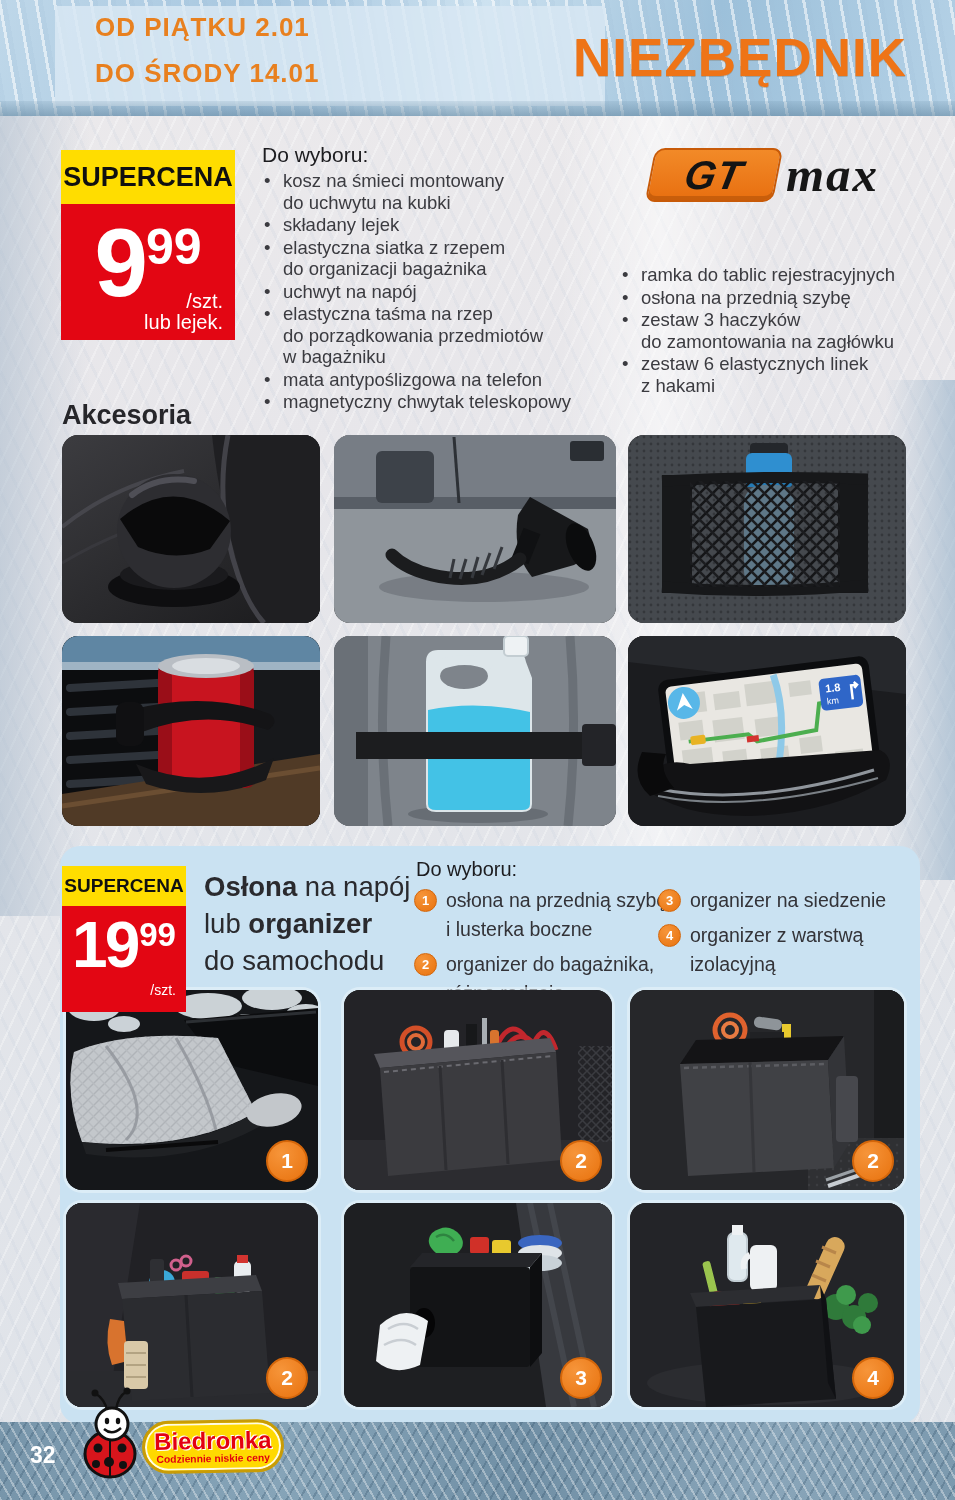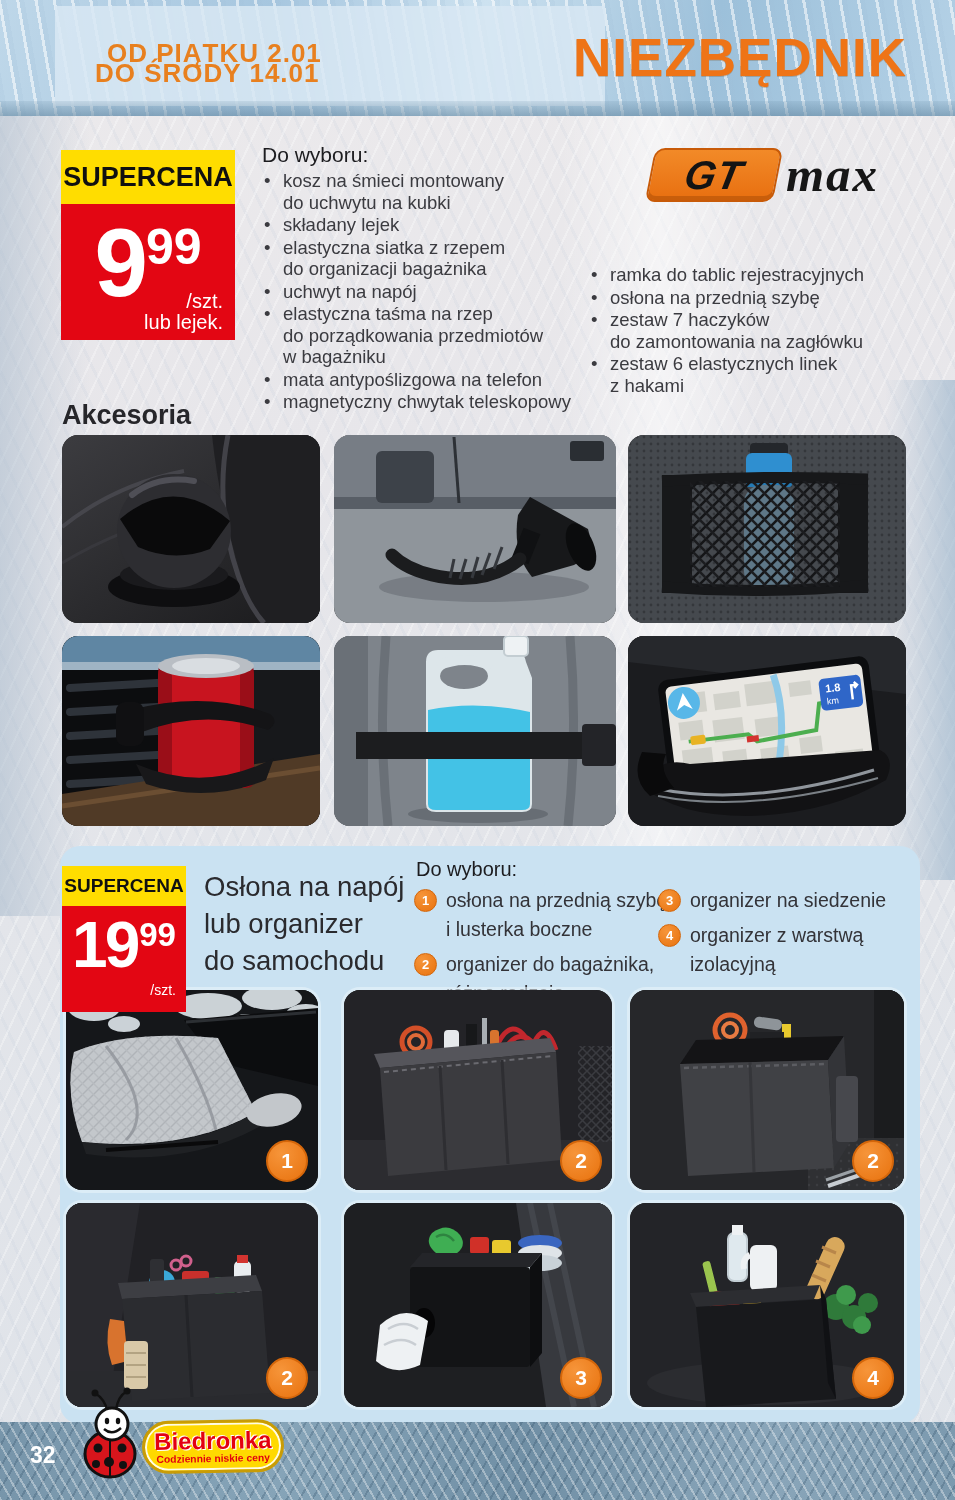--- a/index.html
+++ b/index.html
@@ -24,21 +24,21 @@
   .banner{position:absolute;left:0;top:0;width:955px;height:116px;z-index:1;
     background:linear-gradient(100deg,#bed7e9 0%,#a6c6df 28%,#cde2f0 50%,#9cc0da 74%,#b4d1e6 100%);}
   .banner::before{content:"";position:absolute;inset:0;
     background:repeating-linear-gradient(80deg,rgba(255,255,255,.55) 0 3px,rgba(160,190,215,.18) 3px 8px,rgba(255,255,255,0) 8px 18px);}
   .banner::after{content:"";position:absolute;left:0;bottom:0;width:100%;height:15px;
     background:linear-gradient(180deg,rgba(98,134,160,.15),rgba(98,134,160,.6));}
   .date-panel{position:absolute;left:55px;top:6px;width:550px;height:100px;
     background:rgba(216,232,243,.85);}
   .date-line{position:absolute;left:95px;color:#e8801f;font-weight:800;font-size:26px;
     letter-spacing:1px;z-index:2;}
-  .date-line.l1{top:38px;margin-left:12px;}
+  .date-line.l1{top:12px;}
   .date-line.l2{top:58px;}
   .main-title{position:absolute;top:27px;right:48px;color:#ee7417;font-weight:800;
     font-size:53px;letter-spacing:1px;z-index:2;text-shadow:0 1px 0 rgba(120,60,0,.25);}
 
   
   .sc-badge{position:absolute;background:#e30613;color:#fff;z-index:3;}
   .sc1{left:61px;top:150px;width:174px;height:190px;}
   .sc2{left:62px;top:866px;width:124px;height:146px;}
   .sc-top{position:absolute;left:0;top:0;width:100%;background:#ffdd00;color:#101010;
     display:flex;align-items:center;justify-content:center;font-weight:900;}
@@ -61,21 +61,21 @@
   .title1{position:absolute;left:62px;top:354px;font-size:27px;font-weight:800;
     color:#26262a;line-height:34px;white-space:pre-line;z-index:2;margin-top:44px;}
   .opts-heading{position:absolute;font-weight:400;color:#1c1c1f;z-index:2;}
   .oh1{left:262px;top:143px;font-size:21px;}
   .oh2{left:416px;top:858px;font-size:20px;}
   .blist{position:absolute;margin:0;padding:0;list-style:none;z-index:2;}
   .blist li{position:relative;padding-left:21px;font-size:18.5px;line-height:21.5px;
     color:#3b3b40;white-space:pre-line;margin-bottom:1px;}
   .blist li::before{content:"•";position:absolute;left:2px;top:0;color:#3b3b40;}
   .bl1{left:262px;top:170px;width:340px;}
-  .bl2{left:589px;top:264px;width:320px;}
+  .bl2{left:620px;top:264px;width:320px;}
 
   
   .gtmax{position:absolute;left:650px;top:148px;display:flex;align-items:center;z-index:2;}
   .gt-box{width:128px;height:54px;background:linear-gradient(180deg,#f28a28,#e86f10);
     border:2px solid #c85a08;border-radius:10px;transform:skewX(-11deg);
     display:flex;align-items:center;justify-content:center;box-shadow:inset 0 -4px 0 rgba(140,60,0,.35);}
   .gt-box span{font-size:40px;font-weight:900;font-style:italic;color:#141414;letter-spacing:1px;}
   .gt-max{font-size:49px;font-weight:800;font-style:italic;color:#161616;margin-left:8px;
     letter-spacing:2px;line-height:54px;font-family:Liberation Serif, serif;}
 
@@ -85,21 +85,21 @@
   .sec2-photo{box-shadow:0 0 0 3px rgba(235,245,252,.55);}
   .pnum{position:absolute;right:10px;bottom:8px;width:42px;height:42px;border-radius:50%;
     background:radial-gradient(circle at 35% 30%,#f6953a,#e8720e);border:2px solid #d4660a;
     color:#fff;font-size:21px;font-weight:800;display:flex;align-items:center;justify-content:center;z-index:3;}
 
   
   .panel2{position:absolute;left:60px;top:846px;width:860px;height:578px;background:#cae2f2;
     border-radius:20px;z-index:1;}
   .title2{position:absolute;left:204px;top:868px;font-size:27.5px;color:#2a2a2e;
     line-height:37px;z-index:2;font-weight:400;}
-  .title2 b{font-weight:400;}
+  .title2 b{font-weight:700;}
   .numopts{position:absolute;z-index:2;}
   .no-item{display:flex;gap:9px;margin-bottom:6px;}
   .no-badge{flex:0 0 auto;width:23px;height:23px;border-radius:50%;margin-top:3px;
     background:radial-gradient(circle at 35% 30%,#f6953a,#e8720e);border:1px solid #d4660a;
     color:#fff;font-size:13px;font-weight:800;display:flex;align-items:center;justify-content:center;}
   .no-text{font-size:19.5px;line-height:29px;color:#333338;white-space:pre-line;}
   .noA{left:414px;top:886px;width:256px;}
   .noB{left:658px;top:886px;width:250px;}
 
   
@@ -156,21 +156,21 @@
     <li>uchwyt na napój</li>
     <li>elastyczna taśma na rzep
 do porządkowania przedmiotów
 w bagażniku</li>
     <li>mata antypoślizgowa na telefon</li>
     <li>magnetyczny chwytak teleskopowy</li>
   </ul>
   <ul class="blist bl2">
     <li>ramka do tablic rejestracyjnych</li>
     <li>osłona na przednią szybę</li>
-    <li>zestaw 7 haczyków
+    <li>zestaw 3 haczyków
 do zamontowania na zagłówku</li>
     <li>zestaw 6 elastycznych linek
 z hakami</li>
   </ul>
 
   <div class="gtmax">
     <div class="gt-box">
       <span>GT</span>
     </div>
     <div class="gt-max">max</div>

